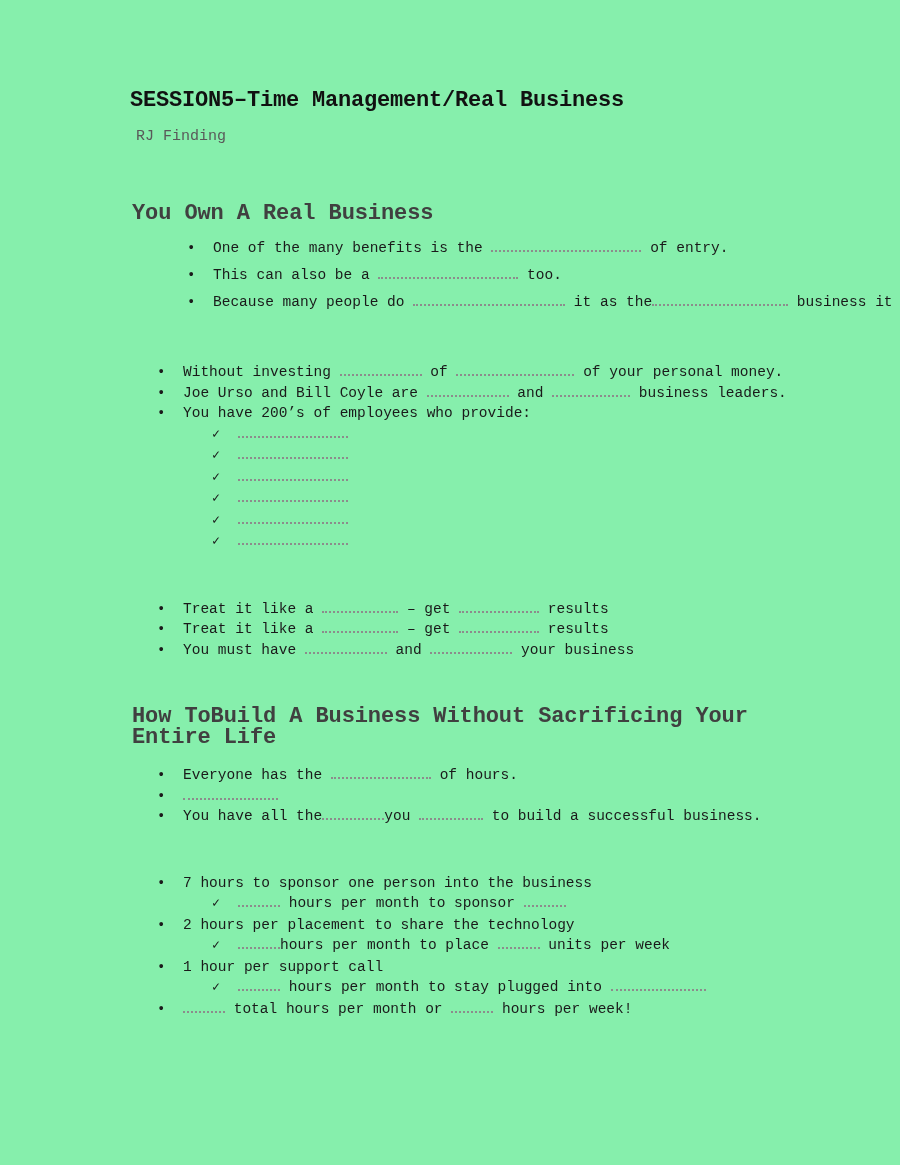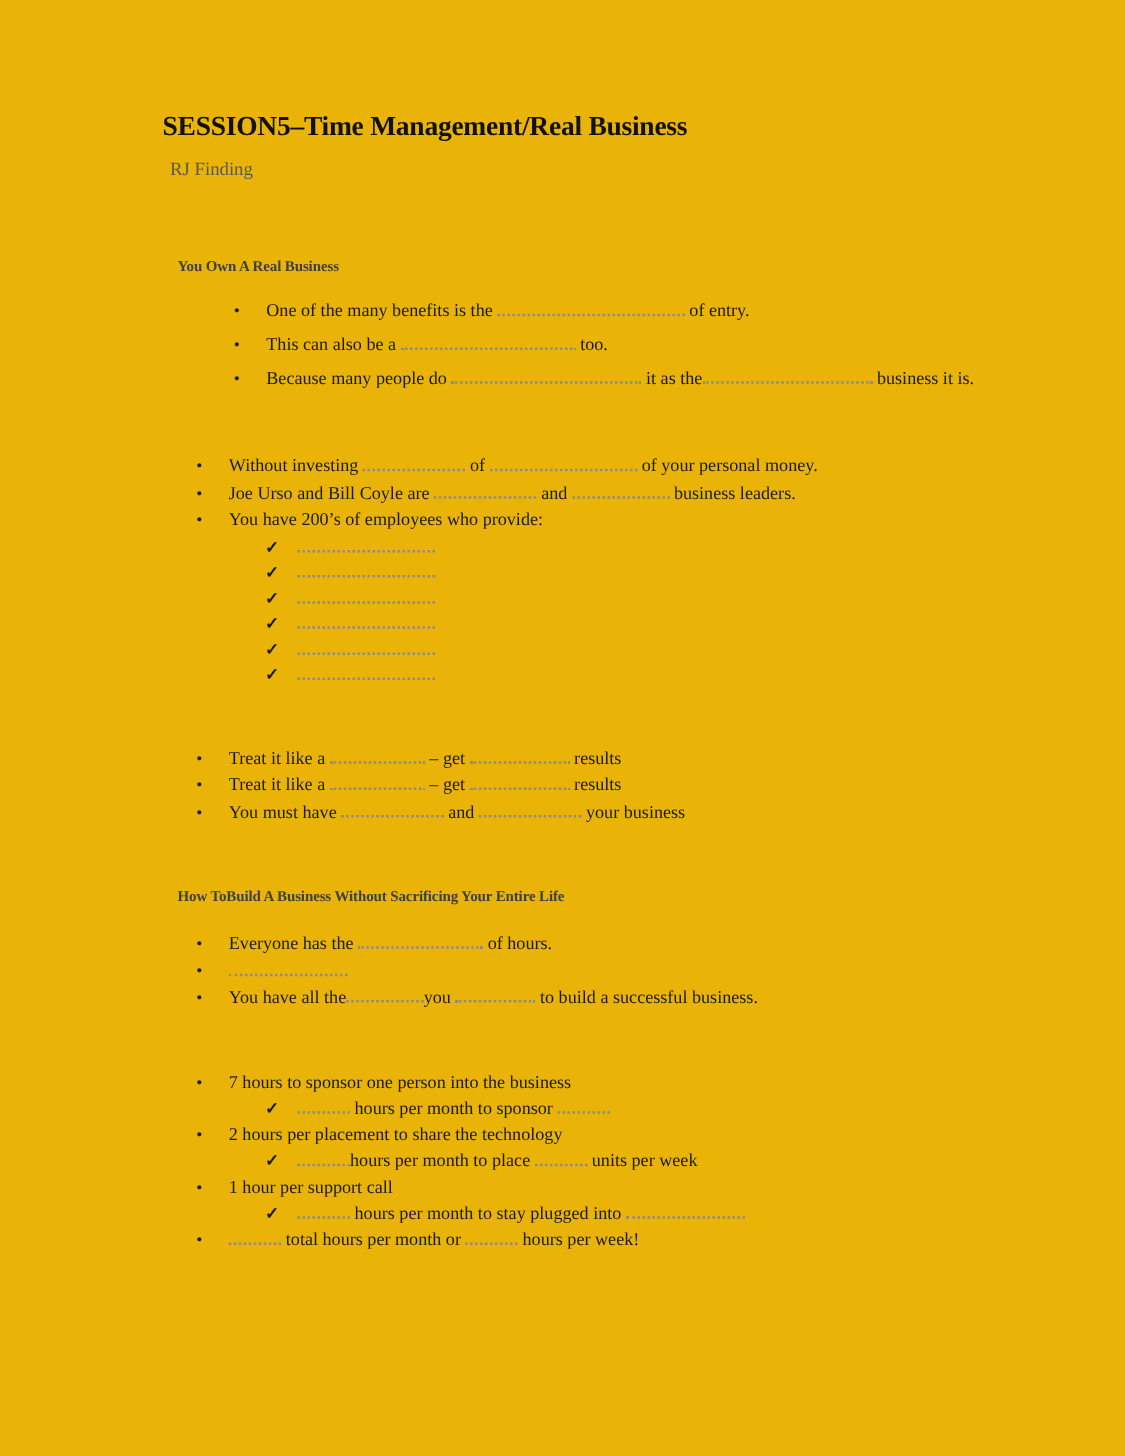--- a/index.html
+++ b/index.html
@@ -4,22 +4,22 @@
 <style>
   html, body {
     margin: 0;
     padding: 0;
     background: #ffffff;
   }
   .page {
     position: relative;
     width: 900px;
     height: 1165px;
-    background: #eab308;
-    font-family: Liberation Serif, serif;
+    background: #86efac;
+    font-family: Liberation Mono, monospace;
     color: #1a1a1a;
     box-sizing: border-box;
     padding: 88px 80px 0 130px;
     overflow: hidden;
   }
   .doc-title {
     margin: 0;
     font-size: 22px;
     line-height: 25px;
     font-weight: bold;
@@ -27,22 +27,22 @@
     letter-spacing: -0.2px;
   }
   .doc-author {
     margin: 15px 0 0 6px;
     font-size: 15px;
     color: #595959;
   }
   .section { margin-top: 46px; }
   .section.first { margin-top: 58px; }
   .section-heading {
-    margin: 12px;
-    font-size: 12px;
+    margin: 2px;
+    font-size: 22px;
     line-height: 21px;
     font-weight: bold;
     color: #404040;
     letter-spacing: -0.1px;
   }
   .list { margin-top: 17px; }
   .list.loose { margin-top: 11px; }
   .row {
     display: flex;
     align-items: baseline;

